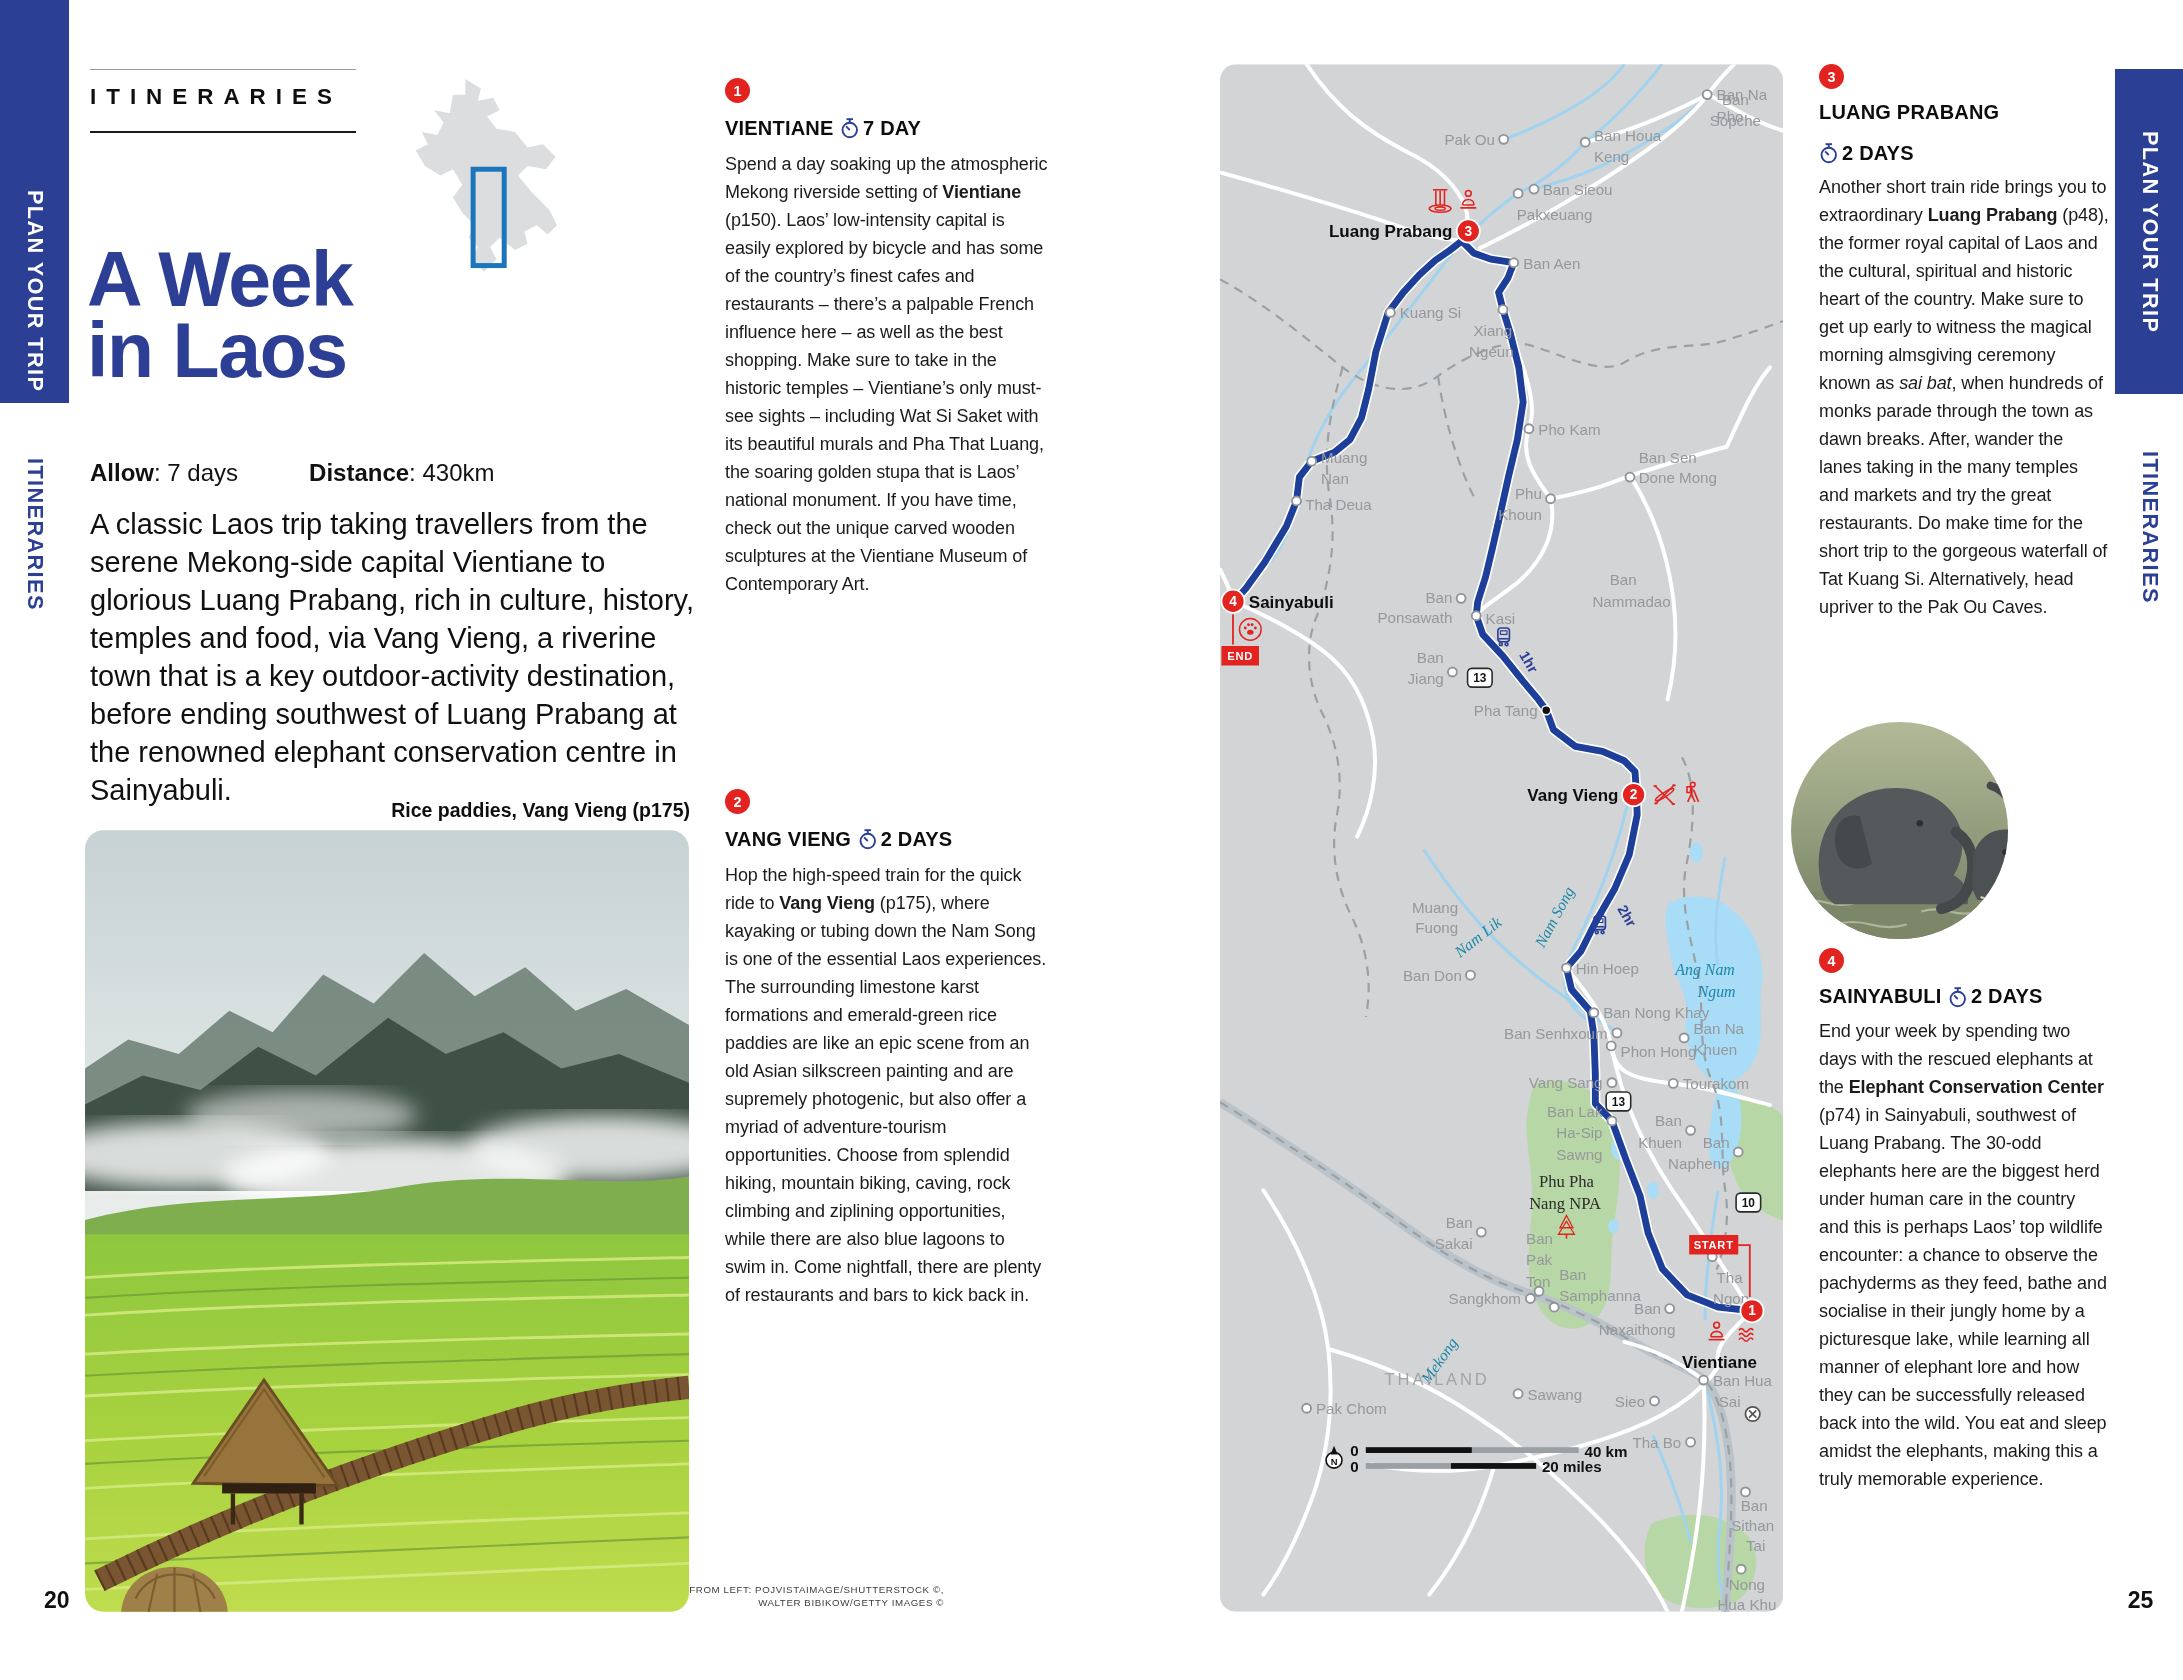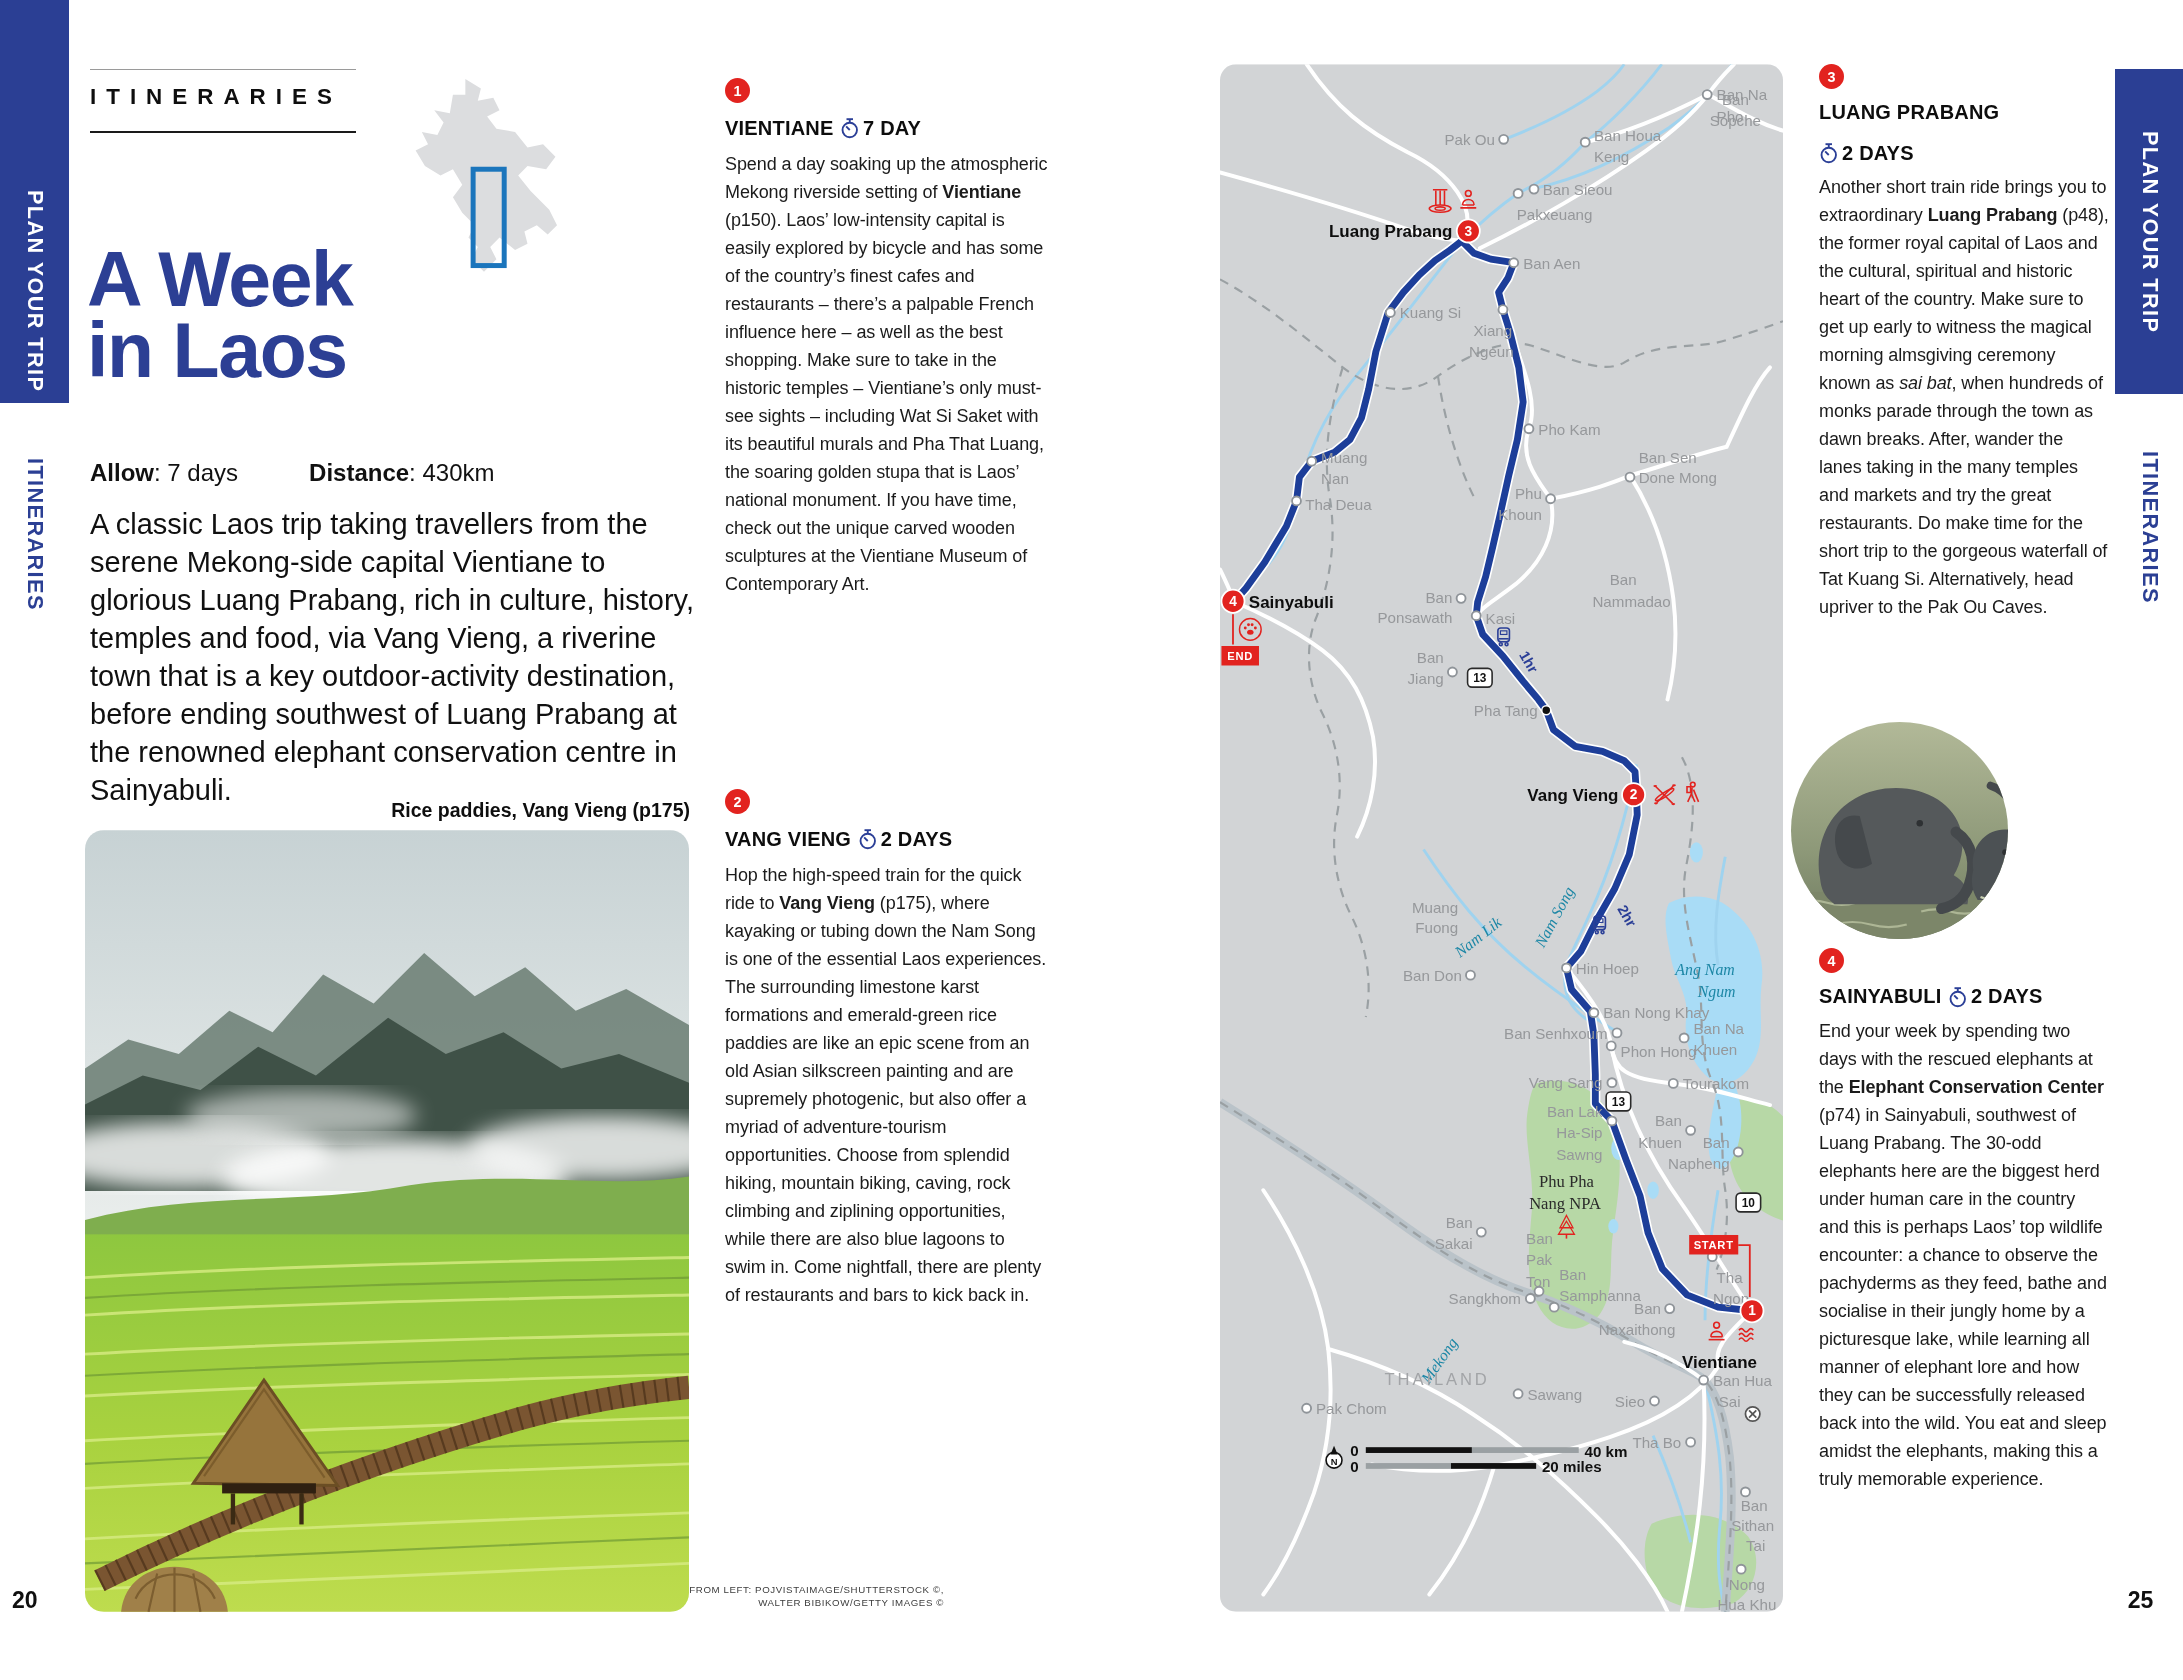--- a/index.html
+++ b/index.html
@@ -149,21 +149,21 @@
       <rect x="190" y="905" width="130" height="14" fill="#2f2011"></rect>
       <line x1="205" y1="919" x2="205" y2="962" stroke="#3a2a14" stroke-width="6"></line>
       <line x1="300" y1="919" x2="300" y2="962" stroke="#3a2a14" stroke-width="6"></line>
 
       <path d="M50,1083 C58,1000 190,1000 198,1083 Z" fill="#a08049"></path>
       <path d="M70,1065 C90,1020 160,1020 180,1065" fill="none" stroke="#7c5e30" stroke-width="3"></path>
       <path d="M88,1083 L100,1030 M124,1083 L124,1022 M160,1083 L150,1030" stroke="#7c5e30" stroke-width="3"></path>
     </svg>
   </div>
 
-  <div class="abs pagenum" style="left:12px;top:1587px;">20</div>
+  <div class="abs pagenum" style="left:44px;top:1587px;">20</div>
   <div class="abs pagenum" style="left:2119px;top:1587px;width:43px;text-align:center;">25</div>
 
   <div class="abs credits" style="left:626px;top:1583px;width:318px;">
     <div>FROM LEFT: POJVISTAIMAGE/SHUTTERSTOCK ©,</div>
     <div>WALTER BIBIKOW/GETTY IMAGES ©</div>
   </div>
 
   <div class="abs" style="left:725px;top:78px;width:325px;">
     <div class="badge">
         <span>1</span>

